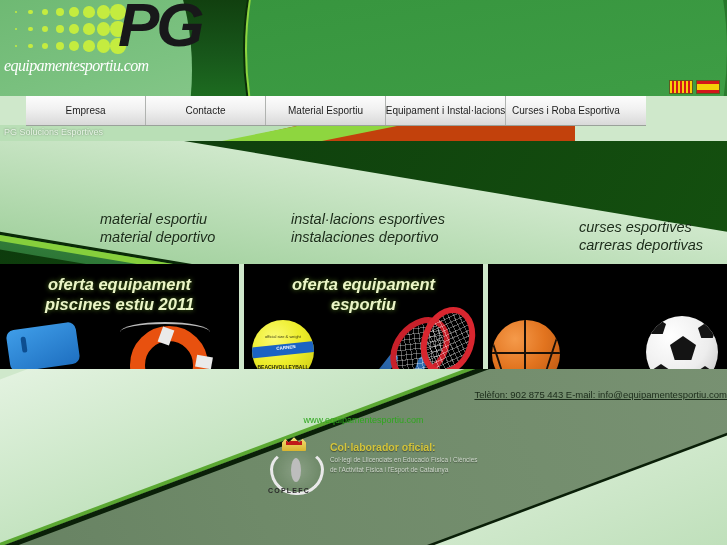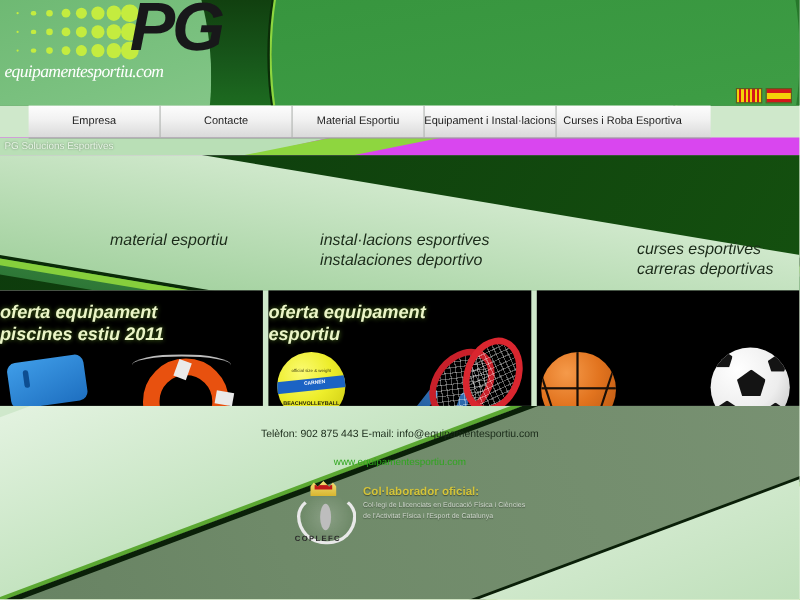--- a/index.html
+++ b/index.html
@@ -129,22 +129,22 @@
     border-right: 1px solid #b0b3b0;
     box-sizing: border-box;
     cursor: pointer;
     white-space: nowrap;
   }
   .nav-item:last-child { border-right: none; }
 
   .subnav {
     position: absolute;
     left: 0; top: 125px;
-    width: 727px; height: 16px;
-    background: #d946ef;
+    width: 575px; height: 16px;
+    background: #c2410c;
     overflow: hidden;
     z-index: 4;
   }
   .subnav-light {
     position: absolute;
     left: 0; top: 0;
     width: 300px; height: 16px;
     background: #b9dfb6;
     clip-path: polygon(0 0, 300px 0, 230px 16px, 0 16px);
   }
@@ -251,21 +251,21 @@
     width: 239px; height: 105px;
     background: #000000;
     overflow: hidden;
     cursor: pointer;
     flex: 0 0 auto;
   }
   .offer:last-child { width: 239px; }
   .offer-title {
     position: absolute;
     left: 0; right: 0; top: 10px;
-    text-align: left;
+    text-align: center;
     font-size: 16.5px;
     font-style: italic;
     font-weight: bold;
     color: #ebf5c7;
     line-height: 1.22;
     text-shadow: 0 0 5px rgba(150,220,60,.55);
     z-index: 3;
     white-space: pre-line;
   }
 
@@ -422,24 +422,25 @@
     background: linear-gradient(180deg, #e2f2df 0%, #c3e3bf 100%);
   }
   .diag-light-bot {
     top: 199px; height: 190px;
     background: linear-gradient(180deg, #cfe8cb 0%, #b2d9ad 100%);
   }
 
   .f-contact {
     position: absolute;
     left: 0; right: 0; top: 20px;
-    text-align: center;
+    text-align: right;
     font-size: 9.5px;
     color: #1b2b1a;
     z-index: 4;
+    text-decoration: underline;
   }
   .f-url {
     position: absolute;
     left: 0; right: 0; top: 46px;
     text-align: center;
     font-size: 9px;
     color: #2fa61e;
     z-index: 4;
     cursor: pointer;
   }
@@ -573,20 +574,21 @@
       <div class="band band-4"></div>
       <div class="band band-2"></div>
       <div class="band band-3"></div>
       <div class="band band-1"></div>
     </div>
 
   </div>
 
   <div class="cap cap-1">
     <div>material esportiu</div>
+    <div>material deportivo</div>
   </div>
   <div class="cap cap-2">
     <div>instal·lacions esportives</div>
     <div>instalaciones deportivo</div>
   </div>
   <div class="cap cap-3">
     <div>curses esportives</div>
     <div>carreras deportivas</div>
   </div>
 

